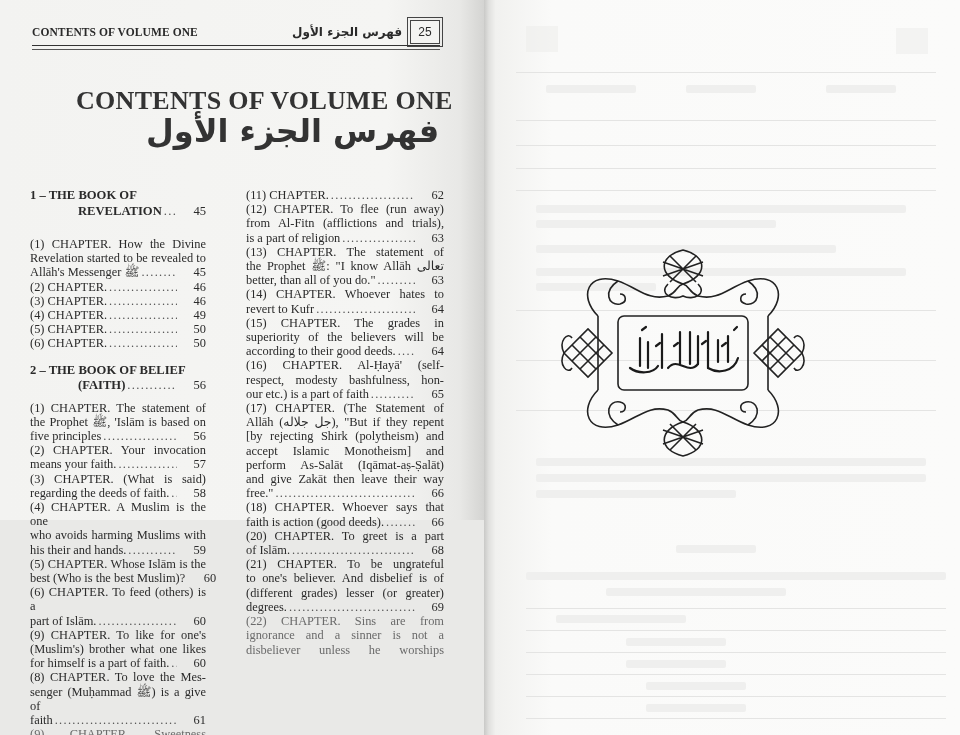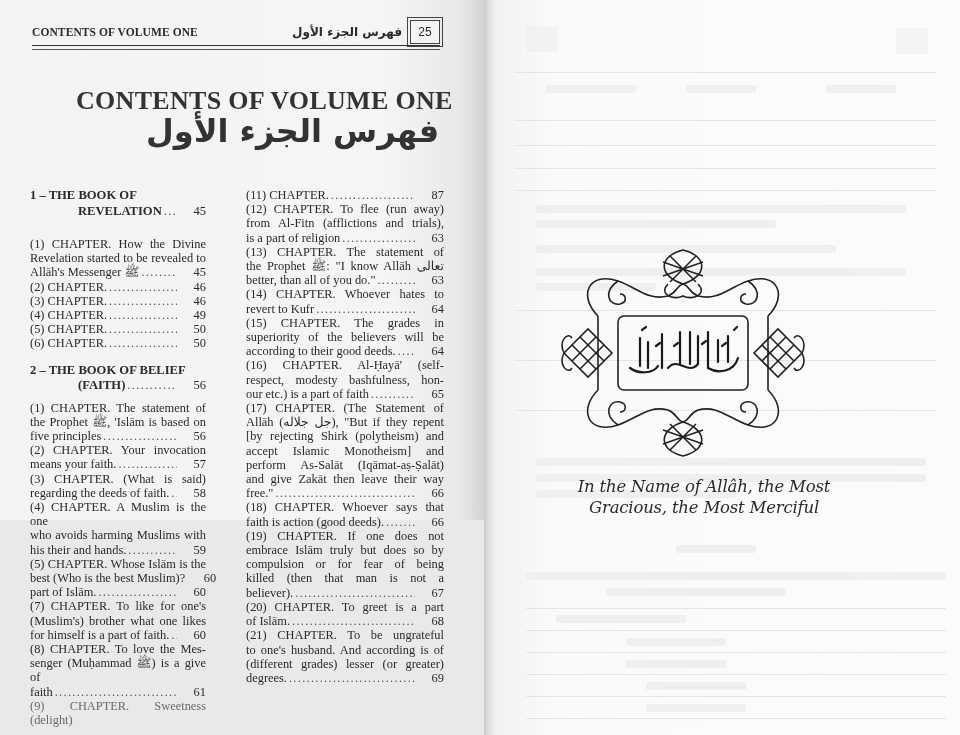--- a/index.html
+++ b/index.html
@@ -206,28 +206,29 @@
       </div>
       <div>
         <div class="justify">(5) CHAPTER. Whose Islām is the</div>
         <div class="line">
             <span class="t">best (Who is the best Muslim)?</span>
             <span class="leader"></span>
             <span class="pg">60</span>
           </div>
       </div>
       <div>
+        <div class="justify">(6) CHAPTER. To feed (others) is a</div>
         <div class="line">
             <span class="t">part of Islām.</span>
             <span class="leader"></span>
             <span class="pg">60</span>
           </div>
       </div>
       <div>
-        <div class="justify">(7) CHAPTER. To like for one's</div>
+        <div class="justify">(9) CHAPTER. To like for one's</div>
         <div class="justify">(Muslim's) brother what one likes</div>
         <div class="line">
             <span class="t">for himself is a part of faith.</span>
             <span class="leader"></span>
             <span class="pg">60</span>
           </div>
       </div>
       <div>
         <div class="justify">(8) CHAPTER. To love the Mes-</div>
         <div class="justify">senger (Muḥammad ﷺ) is a give of</div>
@@ -241,21 +242,21 @@
         <div class="justify">(9) CHAPTER. Sweetness (delight)</div>
 
       </div>
 
     </div>
 
     <div class="col col-2">
       <div class="line">
           <span class="t">(11) CHAPTER.</span>
           <span class="leader"></span>
-          <span class="pg">87</span>
+          <span class="pg">62</span>
         </div>
       <div>
         <div class="justify">(12) CHAPTER. To flee (run away)</div>
         <div class="justify">from Al-Fitn (afflictions and trials),</div>
         <div class="line">
             <span class="t">is a part of religion</span>
             <span class="leader"></span>
             <span class="pg">63</span>
           </div>
       </div>
@@ -309,47 +310,41 @@
       </div>
       <div>
         <div class="justify">(18) CHAPTER. Whoever says that</div>
         <div class="line">
             <span class="t">faith is action (good deeds).</span>
             <span class="leader"></span>
             <span class="pg">66</span>
           </div>
       </div>
       <div>
-        <div class="justify">(19) CHAPTER. If one does not</div>
-        <div class="justify">embrace Islām truly but does so by</div>
-        <div class="justify">compulsion or for fear of being</div>
-        <div class="justify">killed (then that man is not a</div>
-        <div class="line">
-            <span class="t">believer).</span>
-            <span class="leader"></span>
-            <span class="pg">67</span>
-          </div>
-      </div>
-      <div>
         <div class="justify">(20) CHAPTER. To greet is a part</div>
         <div class="line">
             <span class="t">of Islām.</span>
             <span class="leader"></span>
             <span class="pg">68</span>
           </div>
       </div>
       <div>
         <div class="justify">(21) CHAPTER. To be ungrateful</div>
-        <div class="justify">to one's husband. And according is of</div>
+        <div class="justify">to one's believer. And disbelief is of</div>
         <div class="justify">(different grades) lesser (or greater)</div>
         <div class="line">
             <span class="t">degrees.</span>
             <span class="leader"></span>
             <span class="pg">69</span>
           </div>
+      </div>
+      <div class="fade">
+        <div class="justify">(22) CHAPTER. Sins are from</div>
+        <div class="justify">ignorance and a sinner is not a</div>
+        <div class="justify">disbeliever unless he worships</div>
       </div>
     </div>
   </div>
 
   <div class="gutter"></div>
 
   <div class="page-right">
 
     <div>
       <div class="ghost" style="left:30px;top:26px;width:32px;height:26px;opacity:.5"></div>
@@ -424,18 +419,14 @@
         <path d="M72 122 C80 128, 95 128, 100 120"></path>
         <path d="M82 92 L82 120 M90 96 L90 122 M104 88 L104 122"></path>
         <path d="M110 122 C120 110, 130 130, 140 118"></path>
         <path d="M122 86 L122 118 M132 86 L132 118 M140 90 L140 118 M150 86 L150 122"></path>
         <path d="M150 122 C160 128, 176 126, 180 112"></path>
         <path d="M160 94 L160 116 M170 90 L170 116"></path>
         <path d="M98 100 l4 -3 M116 100 l4 -3 M144 98 l4 -3 M164 100 l4 -3 M84 84 l4 -3 M176 84 l3 -3"></path>
       </g>
     </svg>
 
-    <div class="caption">
-      <div>In the Name of Allâh, the Most</div>
-      <div>Gracious, the Most Merciful</div>
-    </div>
   </div>
 </div>
 
 </body></html>

